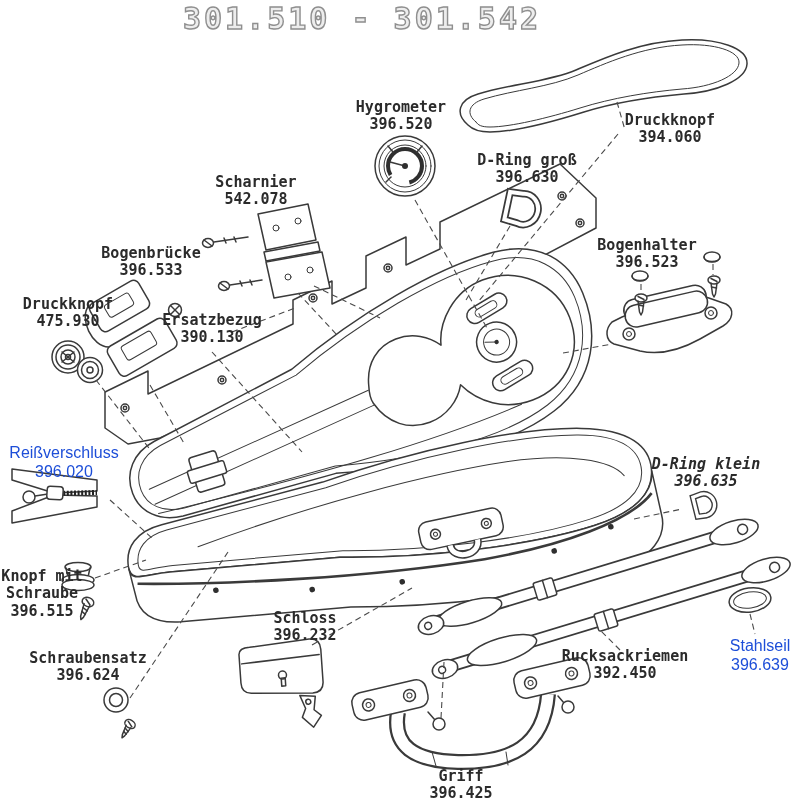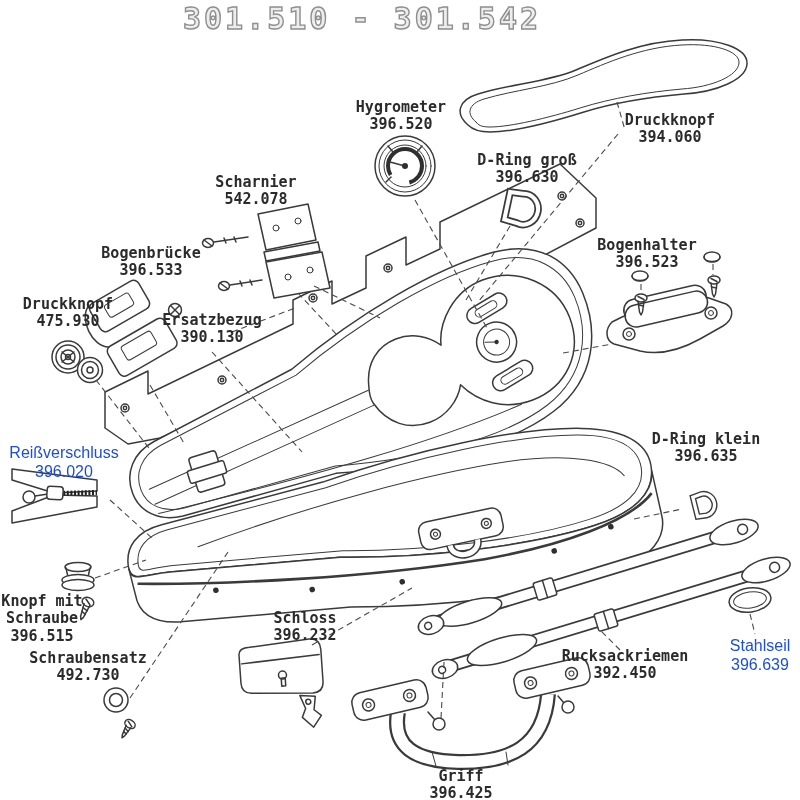--- a/index.html
+++ b/index.html
@@ -424,28 +424,28 @@
 <div class="label" style="left:212px;top:312px;">
   <span class="nm">Ersatzbezug</span>
   <span class="num">390.130</span>
 </div>
 
 <div class="label sans" style="left:64px;top:443px;">
   <span class="nm">Reißverschluss</span>
   <span class="num">396.020</span>
 </div>
 
-<div class="label wrap" style="left:42px;top:568px;margin-top:25px;">
+<div class="label wrap" style="left:42px;top:568px;">
   <span class="nm">Knopf mit Schraube</span>
   <span class="num">396.515</span>
 </div>
 
 <div class="label" style="left:88px;top:650px;">
   <span class="nm">Schraubensatz</span>
-  <span class="num">492.730</span>
+  <span class="num">396.624</span>
 </div>
 
 <div class="label" style="left:281px;top:610px;margin-left:24px;">
   <span class="nm">Schloss</span>
   <span class="num">396.232</span>
 </div>
 
 <div class="label" style="left:461px;top:768px;">
   <span class="nm">Griff</span>
   <span class="num">396.425</span>
@@ -454,21 +454,21 @@
 <div class="label" style="left:625px;top:648px;">
   <span class="nm">Rucksackriemen</span>
   <span class="num">392.450</span>
 </div>
 
 <div class="label sans" style="left:760px;top:636px;">
   <span class="nm">Stahlseil</span>
   <span class="num">396.639</span>
 </div>
 
-<div class="label" style="left:706px;top:431px;">
+<div class="label" style="left:706px;top:456px;font-style:italic;">
   <span class="nm">D-Ring klein</span>
   <span class="num">396.635</span>
 </div>
 
 <div class="label" style="left:647px;top:237px;">
   <span class="nm">Bogenhalter</span>
   <span class="num">396.523</span>
 </div>
 
 </div>

